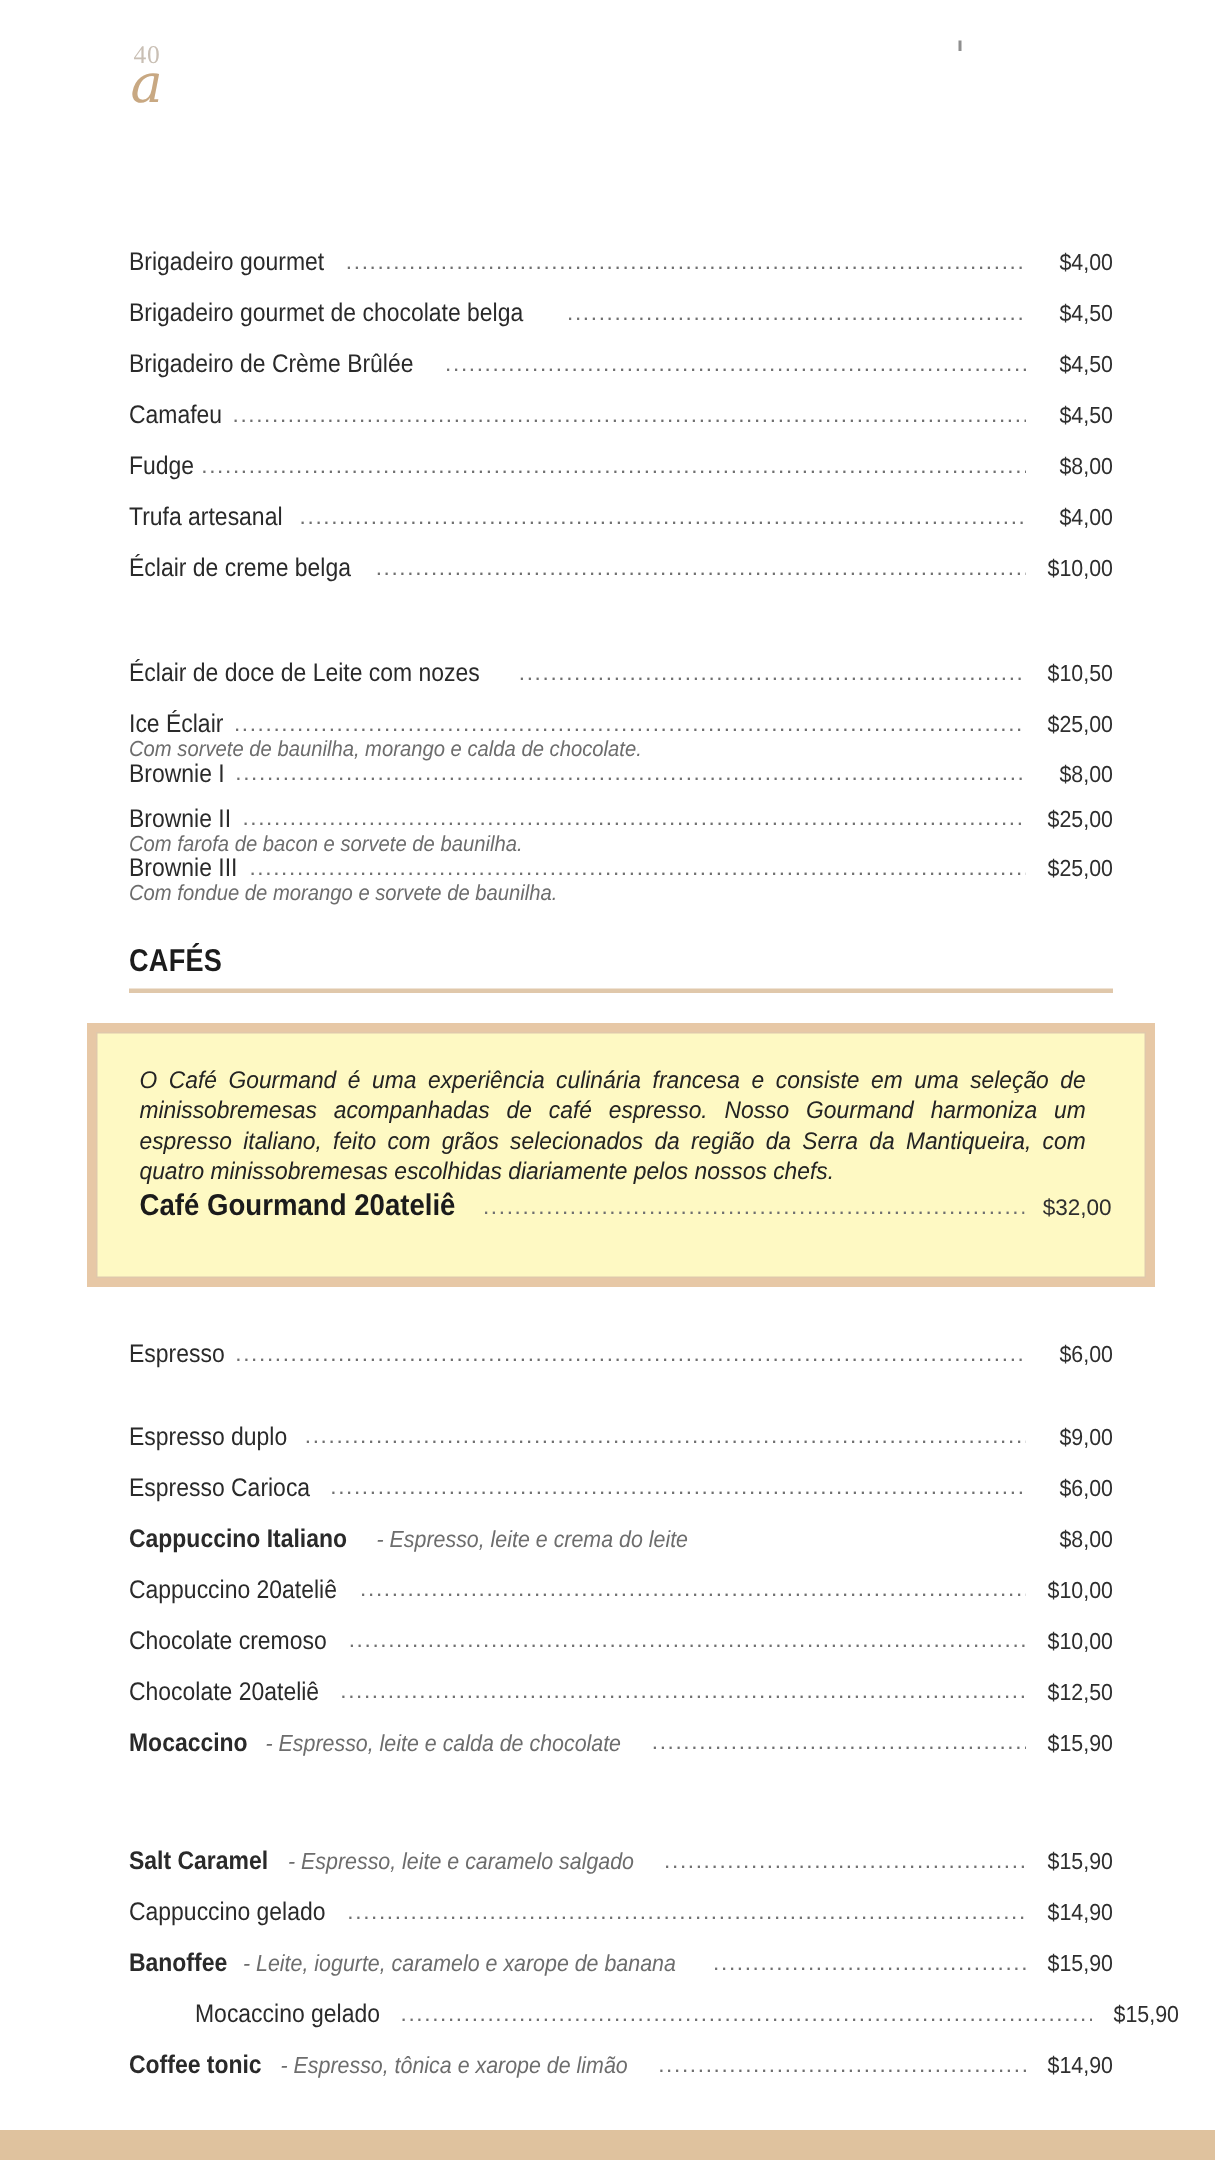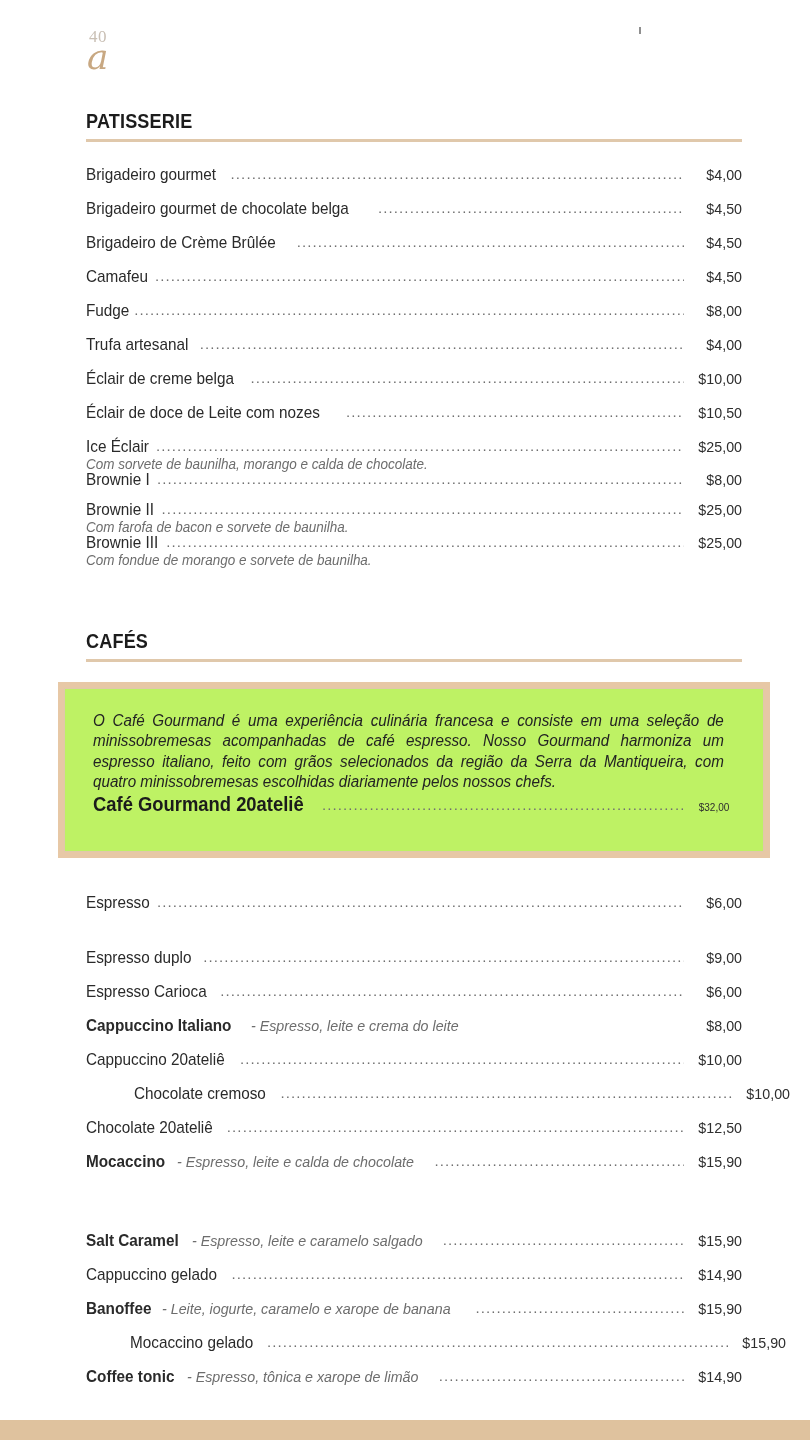--- a/index.html
+++ b/index.html
@@ -157,21 +157,21 @@
     margin-top: -1px;
   }
 
   
   .gourmand-box {
     position: absolute;
     left: 58px;
     width: 712px;
     box-sizing: border-box;
     border: 6px solid #e7c8a6;
-    background: #bef264;
+    background: #fef9c3;
   }
   .gourmand-inner {
     border: 1px solid #e0c8ab;
     box-sizing: border-box;
     height: 100%;
     padding: 22px 26px 20px 28px;
   }
   .gourmand-text {
     font-family: "Liberation Sans Narrow", "Liberation Sans", sans-serif;
     font-style: italic;
@@ -194,24 +194,24 @@
     font-size: 20px;
     color: #1b1b1b;
     white-space: nowrap;
     transform: scaleX(.92);
     transform-origin: left bottom;
     flex: 0 0 auto;
   }
   .gourmand-price {
     flex: 0 0 auto;
     font-family: "Liberation Sans Narrow", "Liberation Sans", sans-serif;
-    font-size: 10px;
+    font-size: 15px;
     color: #2e2e2e;
     min-width: 54px;
-    text-align: center;
+    text-align: right;
   }
 
   
   .footer-bar {
     position: absolute;
     left: 0;
     top: 1420px;
     width: 810px;
     height: 20px;
     background: #dfc29e;
@@ -222,24 +222,20 @@
 
 <div class="page">
 
   <div class="logo">
     <span class="logo-20">40</span>
     <span class="logo-a">a</span>
   </div>
 
   <div class="speck"></div>
 
-  <div class="section" style="top:110px;">
-    <div class="section-title">PATISSERIE</div>
-    <div class="section-rule"></div>
-  </div>
 
   <div class="rows" style="top:165px;">
 
     <div class="row" style="height:34px;">
       <div class="row-main">
         <span class="row-label">Brigadeiro gourmet</span>
         <span class="leader">...........................................................................................................................</span>
         <span class="row-price">$4,00</span>
       </div>
     </div>
@@ -285,21 +281,21 @@
     </div>
 
     <div class="row" style="height:34px;">
       <div class="row-main">
         <span class="row-label">Éclair de creme belga</span>
         <span class="leader">...........................................................................................................................</span>
         <span class="row-price">$10,00</span>
       </div>
     </div>
 
-    <div class="row" style="height:34px;">
+    <div class="row" style="height:34px;margin-top:36px;">
       <div class="row-main">
         <span class="row-label">Éclair de doce de Leite com nozes</span>
         <span class="leader">...........................................................................................................................</span>
         <span class="row-price">$10,50</span>
       </div>
     </div>
 
     <div class="row" style="height:33px;">
       <div class="row-main">
         <span class="row-label">Ice Éclair</span>
@@ -388,21 +384,21 @@
     </div>
 
     <div class="row" style="height:34px;">
       <div class="row-main">
         <span class="row-label">Cappuccino 20ateliê</span>
         <span class="leader">...........................................................................................................................</span>
         <span class="row-price">$10,00</span>
       </div>
     </div>
 
-    <div class="row" style="height:34px;margin-left:48px;">
+    <div class="row" style="height:34px;">
       <div class="row-main">
         <span class="row-label">Chocolate cremoso</span>
         <span class="leader">...........................................................................................................................</span>
         <span class="row-price">$10,00</span>
       </div>
     </div>
 
     <div class="row" style="height:34px;">
       <div class="row-main">
         <span class="row-label">Chocolate 20ateliê</span>

